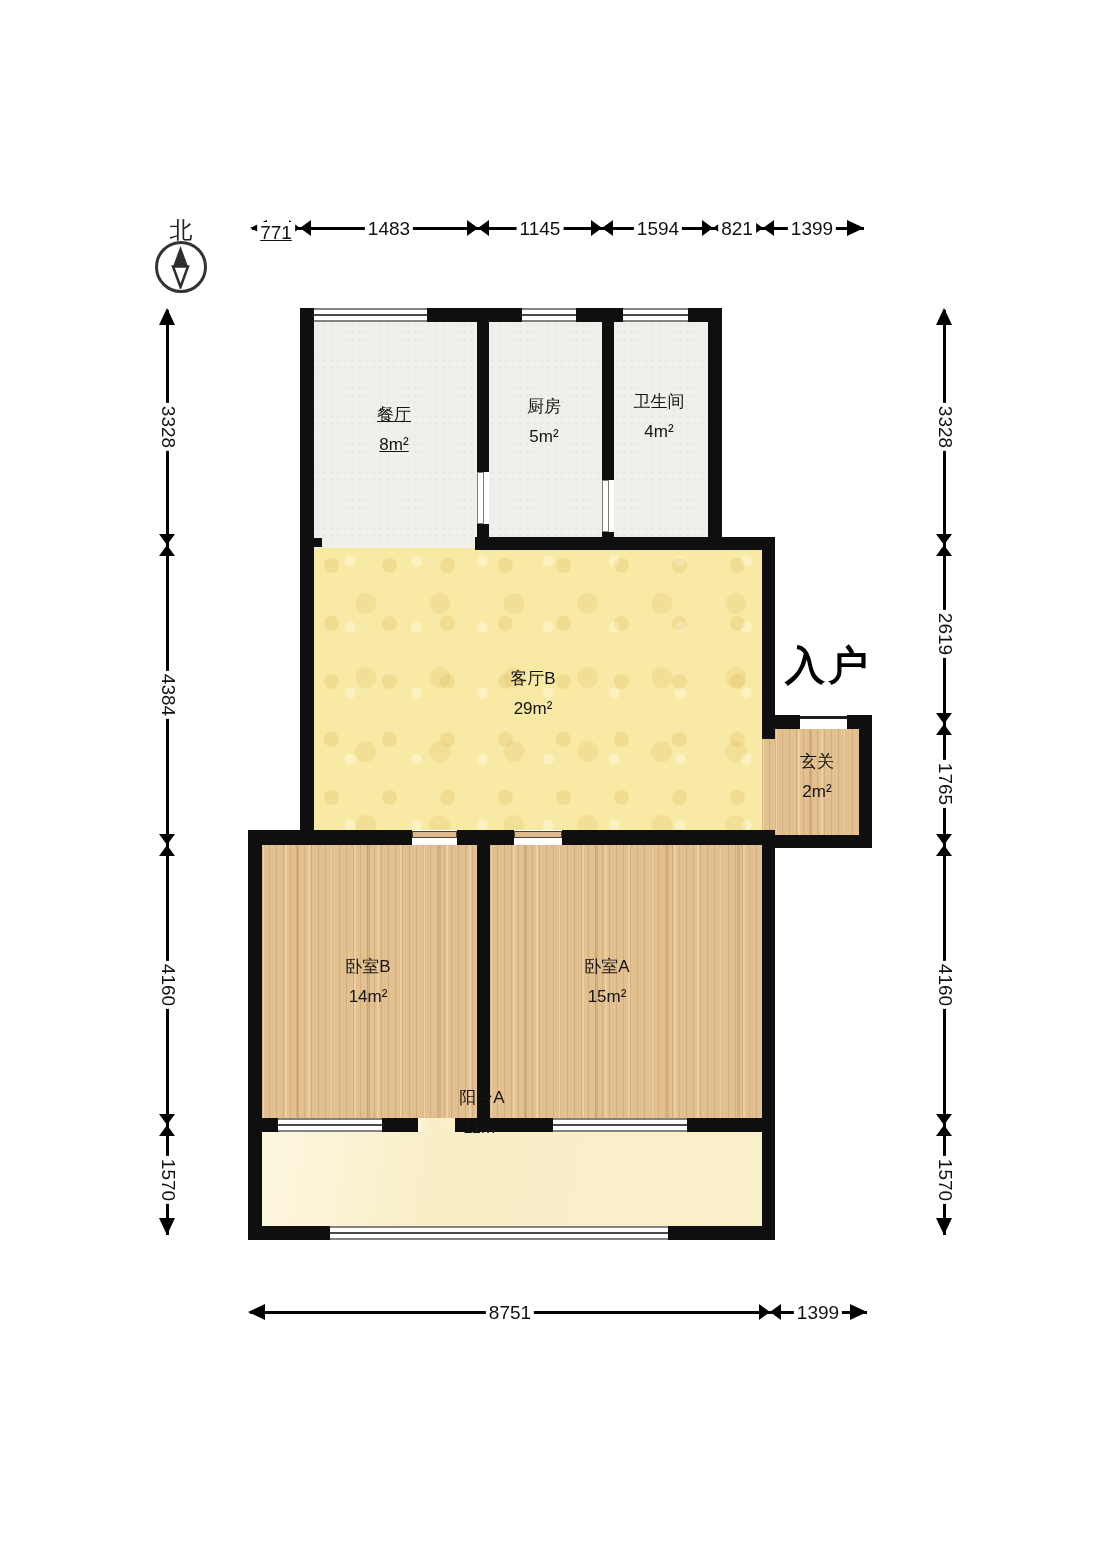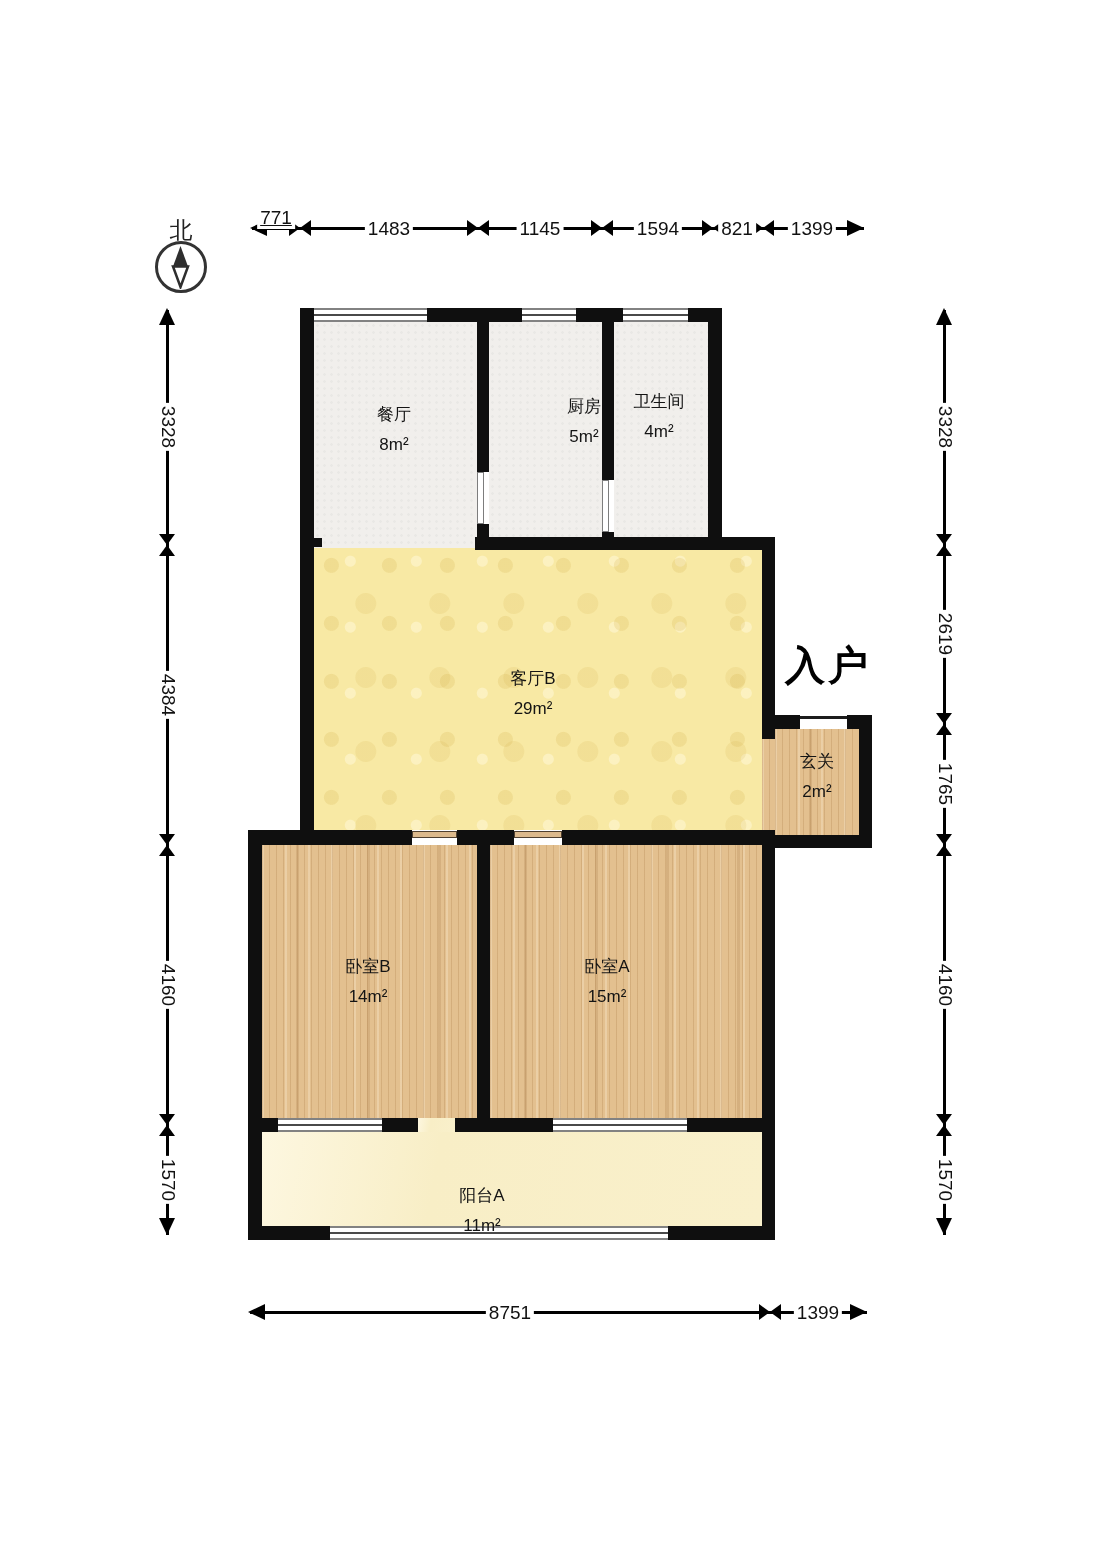--- a/index.html
+++ b/index.html
@@ -105,25 +105,25 @@
   <div class="window-h" style="left:278px;top:1118px;width:104px;"></div>
   <div class="window-h" style="left:553px;top:1118px;width:134px;"></div>
   <div class="window-h" style="left:330px;top:1226px;width:338px;"></div>
 
   <div class="door-leaf-v" style="left:477px;top:472px;width:7px;height:52px;"></div>
   <div class="door-leaf-v" style="left:602px;top:480px;width:7px;height:52px;"></div>
   <div class="door-leaf-h" style="left:412px;top:831px;width:45px;height:7px;"></div>
   <div class="door-leaf-h" style="left:514px;top:831px;width:48px;height:7px;"></div>
   <div class="door-line" style="left:800px;top:716px;width:47px;height:3px;"></div>
 
-  <div class="room-label" style="left:394px;top:430px;">
+  <div class="room-label" style="left:394px;top:430px;text-decoration:underline;">
     <div>餐厅</div>
     <div>8m²</div>
   </div>
-  <div class="room-label" style="left:544px;top:422px;margin-left:40px;">
+  <div class="room-label" style="left:544px;top:422px;">
     <div>厨房</div>
     <div>5m²</div>
   </div>
   <div class="room-label" style="left:659px;top:417px;">
     <div>卫生间</div>
     <div>4m²</div>
   </div>
   <div class="room-label" style="left:533px;top:694px;">
     <div>客厅B</div>
     <div>29m²</div>
@@ -133,35 +133,35 @@
     <div>2m²</div>
   </div>
   <div class="room-label" style="left:368px;top:982px;">
     <div>卧室B</div>
     <div>14m²</div>
   </div>
   <div class="room-label" style="left:607px;top:982px;">
     <div>卧室A</div>
     <div>15m²</div>
   </div>
-  <div class="room-label" style="left:482px;top:1211px;">
+  <div class="room-label" style="left:482px;top:1113px;">
     <div>阳台A</div>
     <div>11m²</div>
   </div>
   <div class="entry-label" style="left:828px;top:665px;">入户</div>
 
   <div class="dim-line-h" style="left:252px;top:227px;width:612px;"></div>
   <div class="arr arr-l" style="left:250px;top:220px;"></div>
   <div class="arr arr-r" style="left:847px;top:220px;"></div>
   <div class="tick" style="left:289px;top:220px;"></div>
   <div class="tick" style="left:467px;top:220px;"></div>
   <div class="tick" style="left:591px;top:220px;"></div>
   <div class="tick" style="left:702px;top:220px;"></div>
   <div class="tick" style="left:752px;top:220px;"></div>
-  <span class="dim-label" style="left:276px;top:218px;text-decoration:underline;">771</span>
+  <span class="dim-label" style="left:276px;top:233px;text-decoration:underline;">771</span>
   <span class="dim-label" style="left:389px;top:229px;">1483</span>
   <span class="dim-label" style="left:540px;top:229px;">1145</span>
   <span class="dim-label" style="left:658px;top:229px;">1594</span>
   <span class="dim-label" style="left:737px;top:229px;">821</span>
   <span class="dim-label" style="left:812px;top:229px;">1399</span>
 
   <div class="dim-line-v" style="left:166px;top:310px;height:925px;"></div>
   <div class="arr arr-u" style="left:159px;top:308px;"></div>
   <div class="arr arr-d" style="left:159px;top:1218px;"></div>
   <div class="tick v" style="left:156px;top:537px;"></div>

